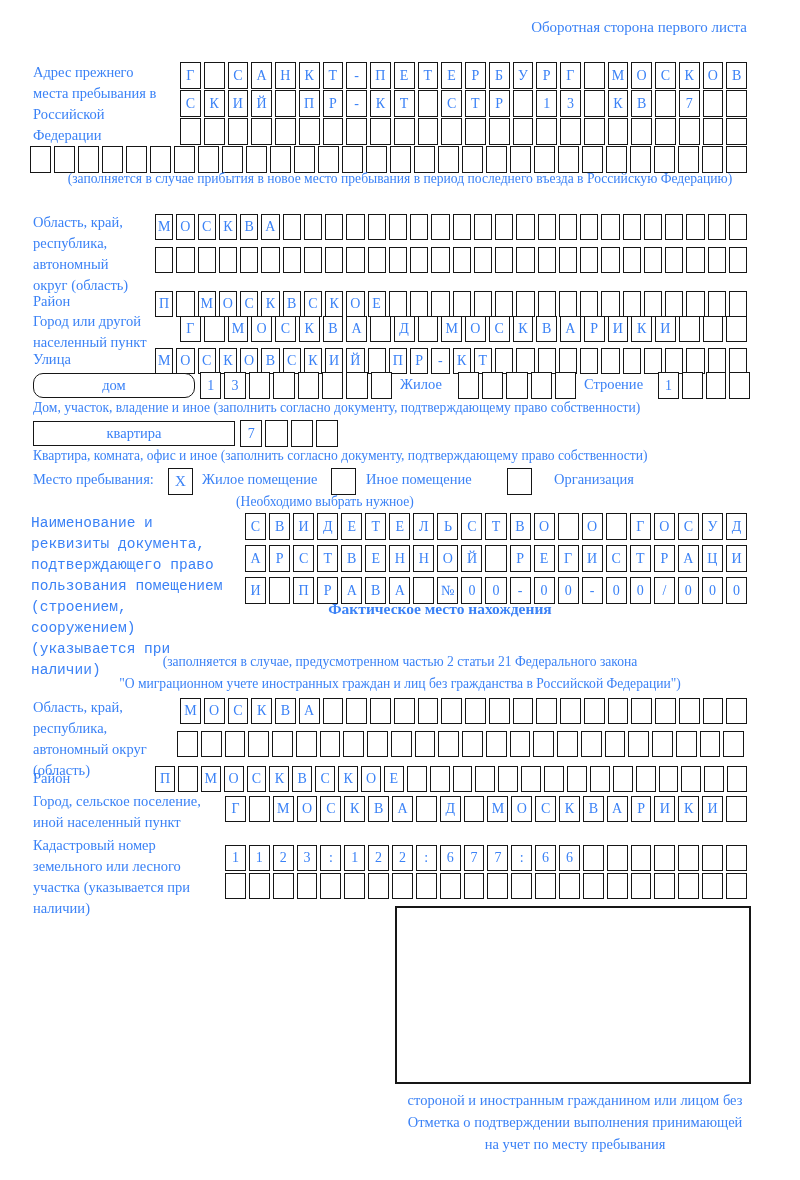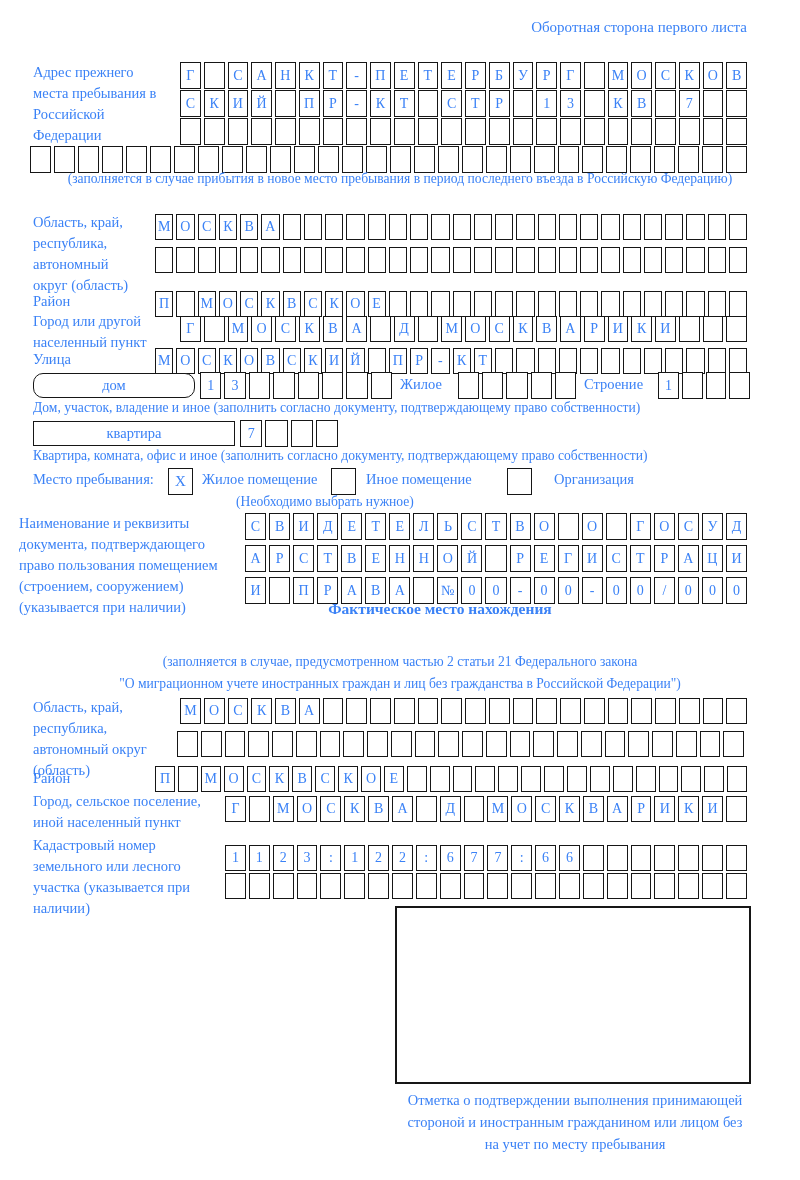--- a/index.html
+++ b/index.html
@@ -346,21 +346,21 @@
 
   <div class="abs" style="left:33px; top:471px;">Место пребывания:</div>
   <div class="checkbox" style="left:168px; top:468px;">X</div>
   <div class="abs" style="left:202px; top:471px;">Жилое помещение</div>
   <div class="checkbox" style="left:331px; top:468px;"></div>
   <div class="abs" style="left:366px; top:471px;">Иное помещение</div>
   <div class="checkbox" style="left:507px; top:468px;"></div>
   <div class="abs" style="left:554px; top:471px;">Организация</div>
   <div class="abs center note" style="left:160px; top:494px; width:330px;">(Необходимо выбрать нужное)</div>
 
-  <div class="abs lbl" style="left:19px; top:513px; width:205px;">Наименование и реквизиты документа, подтверждающего право пользования помещением (строением, сооружением) (указывается при наличии)</div>
+  <div class="abs lbl" style="left:31px; top:513px; width:205px;font-family:Liberation Mono, monospace;">Наименование и реквизиты документа, подтверждающего право пользования помещением (строением, сооружением) (указывается при наличии)</div>
   <div class="row tall" style="left:245px; top:513px; width:502px;">
       <div class="cell">С</div>
       <div class="cell">В</div>
       <div class="cell">И</div>
       <div class="cell">Д</div>
       <div class="cell">Е</div>
       <div class="cell">Т</div>
       <div class="cell">Е</div>
       <div class="cell">Л</div>
       <div class="cell">Ь</div>
@@ -583,18 +583,18 @@
       <div class="cell"></div>
       <div class="cell"></div>
       <div class="cell"></div>
       <div class="cell"></div>
       <div class="cell"></div>
       <div class="cell"></div>
     </div>
 
   <div class="bigbox" style="left:395px; top:906px; width:352px; height:174px;"></div>
   <div class="abs center" style="left:370px; top:1089px; width:410px; line-height:22px;">
+    <div>стороной и иностранным гражданином или лицом без</div>
     <div>Отметка о подтверждении выполнения принимающей</div>
-    <div>стороной и иностранным гражданином или лицом без</div>
     <div>на учет по месту пребывания</div>
   </div>
 
 </div>
 
 </body></html>

